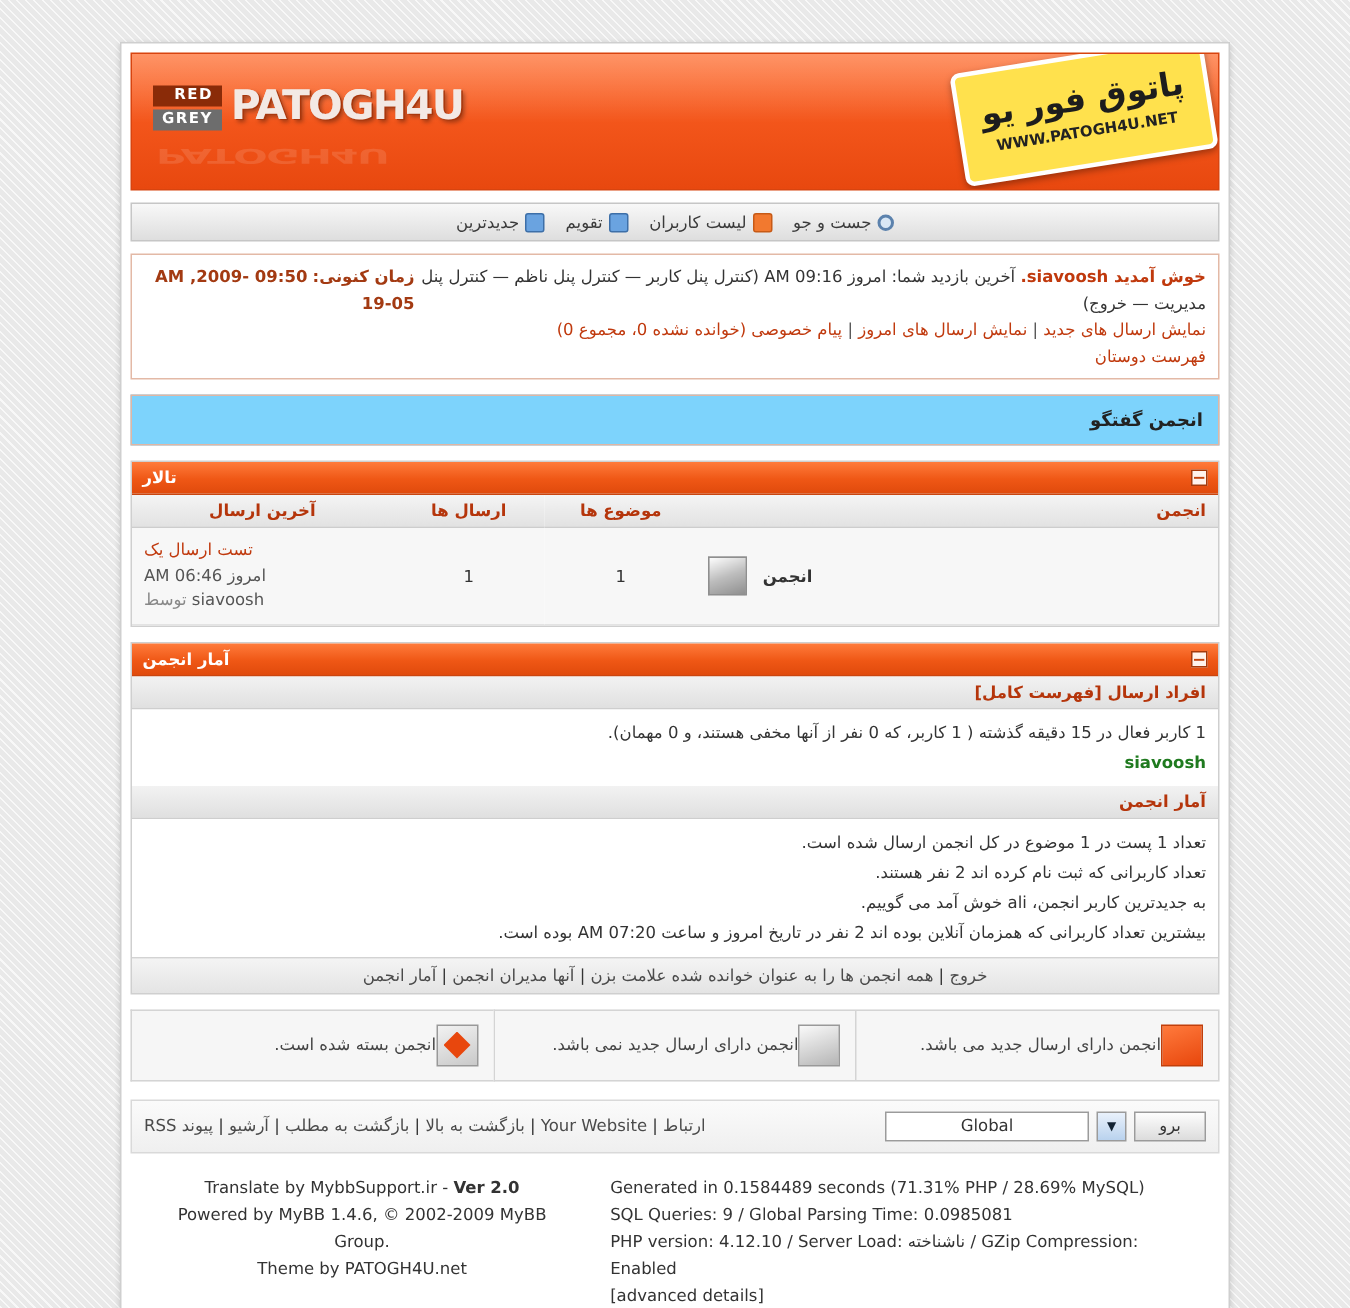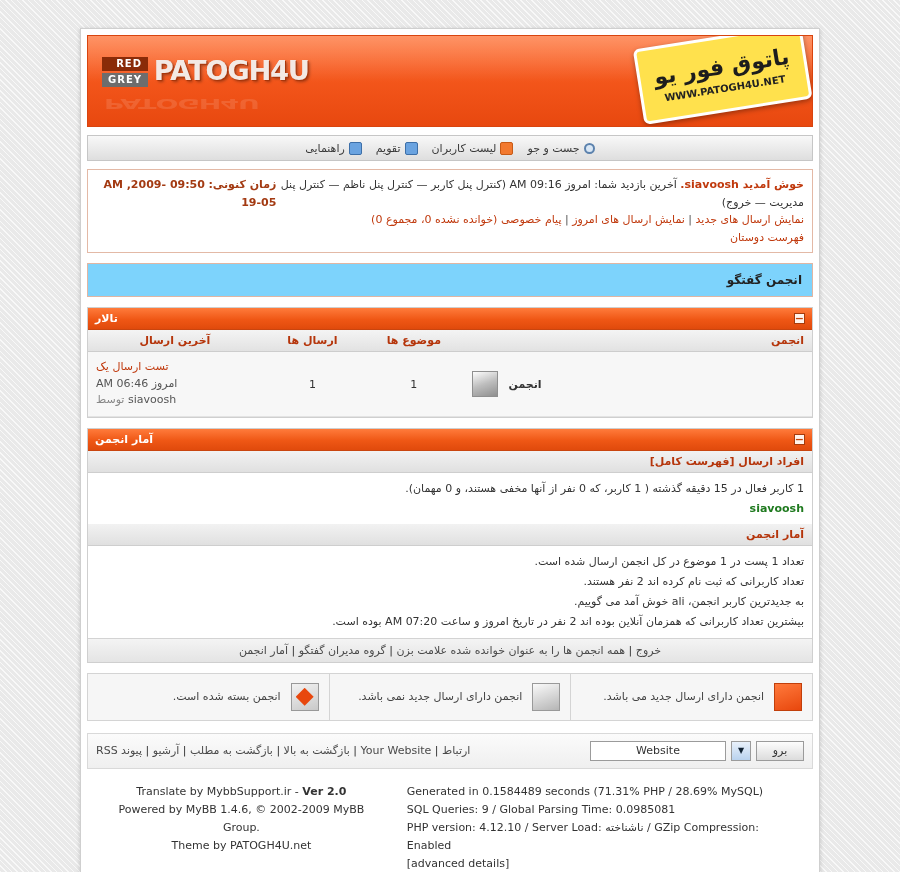--- a/index.html
+++ b/index.html
@@ -188,21 +188,21 @@
     font-size: 11px;
   }
   .block-foot a { color: #4a4a4a; text-decoration: none; }
 
   
   .legend { margin: 10px 6px 0 6px; display: flex; gap: 0; }
   .legend .cell {
     flex: 1;
     border: 1px solid #d4d4d4;
     background: #f6f6f6;
-    display: flex; align-items: center; gap: 10px;
+    display: flex; align-items: center; 
     padding: 9px 10px;
     font-size: 11px; color: #444;
   }
   .legend .cell + .cell { border-right: none; }
   .lg-ico { width: 28px; height: 28px; border: 1px solid #999; display:inline-block; }
   .lg-new { background: linear-gradient(160deg,#ff7a3c,#e8470d); border-color:#c13f0b; }
   .lg-nonew { background: linear-gradient(160deg,#fafafa,#b5b5b5); }
   .lg-closed { background: linear-gradient(160deg,#f2f2f2,#c9c9c9); position: relative; }
   .lg-closed:after {
     content:""; position:absolute; left:4px; top:4px; width:18px; height:18px;
@@ -278,21 +278,21 @@
     <span class="ni">
       <span class="ico"></span>
       <a>لیست کاربران</a>
     </span>
     <span class="ni">
       <span class="ico blue"></span>
       <a>تقویم</a>
     </span>
     <span class="ni">
       <span class="ico blue"></span>
-      <a>راهنمایی</a>
+      <a>جدیدترین</a>
     </span>
   </div>
 
   <div class="welcome">
     <div class="row1">
       <div>
         <span class="uname">خوش آمدید siavoosh.</span>
         <span>آخرین بازدید شما: امروز 09:16 AM</span>
         <span>(کنترل پنل کاربر — کنترل پنل ناظم — کنترل پنل مدیریت — خروج)</span>
       </div>
@@ -367,21 +367,21 @@
     <div class="sub-head">آمار انجمن</div>
     <div class="stat-body">
       <div>تعداد 1 پست در 1 موضوع در کل انجمن ارسال شده است.</div>
       <div>تعداد کاربرانی که ثبت نام کرده اند 2 نفر هستند.</div>
       <div>به جدیدترین کاربر انجمن، ali خوش آمد می گوییم.</div>
       <div>بیشترین تعداد کاربرانی که همزمان آنلاین بوده اند 2 نفر در تاریخ امروز و ساعت 07:20 AM بوده است.</div>
     </div>
     <div class="block-foot">
       <a>خروج</a> |
       <a>همه انجمن ها را به عنوان خوانده شده علامت بزن</a> |
-      <a>گروه مدیران گفتگو</a> |
+      <a>آنها مدیران انجمن</a> |
       <a>آمار انجمن</a>
     </div>
   </div>
 
   <div class="legend">
     <div class="cell">
       <span class="lg-ico lg-new"></span>
       <span>انجمن دارای ارسال جدید می باشد.</span>
     </div>
     <div class="cell">
@@ -391,21 +391,21 @@
     <div class="cell">
       <span class="lg-ico lg-closed"></span>
       <span>انجمن بسته شده است.</span>
     </div>
   </div>
 
   <div class="bottombar">
     <div class="lang-form">
       <span class="go-btn">برو</span>
       <span class="lang-arrow">▼</span>
-      <span class="lang-select">Website</span>
+      <span class="lang-select">Global</span>
     </div>
     <div>
       <a>ارتباط</a> |
       <a>Your Website</a> |
       <a>بازگشت به بالا</a> |
       <a>بازگشت به مطلب</a> |
       <a>آرشیو</a> |
       <a>پیوند RSS</a>
     </div>
   </div>

